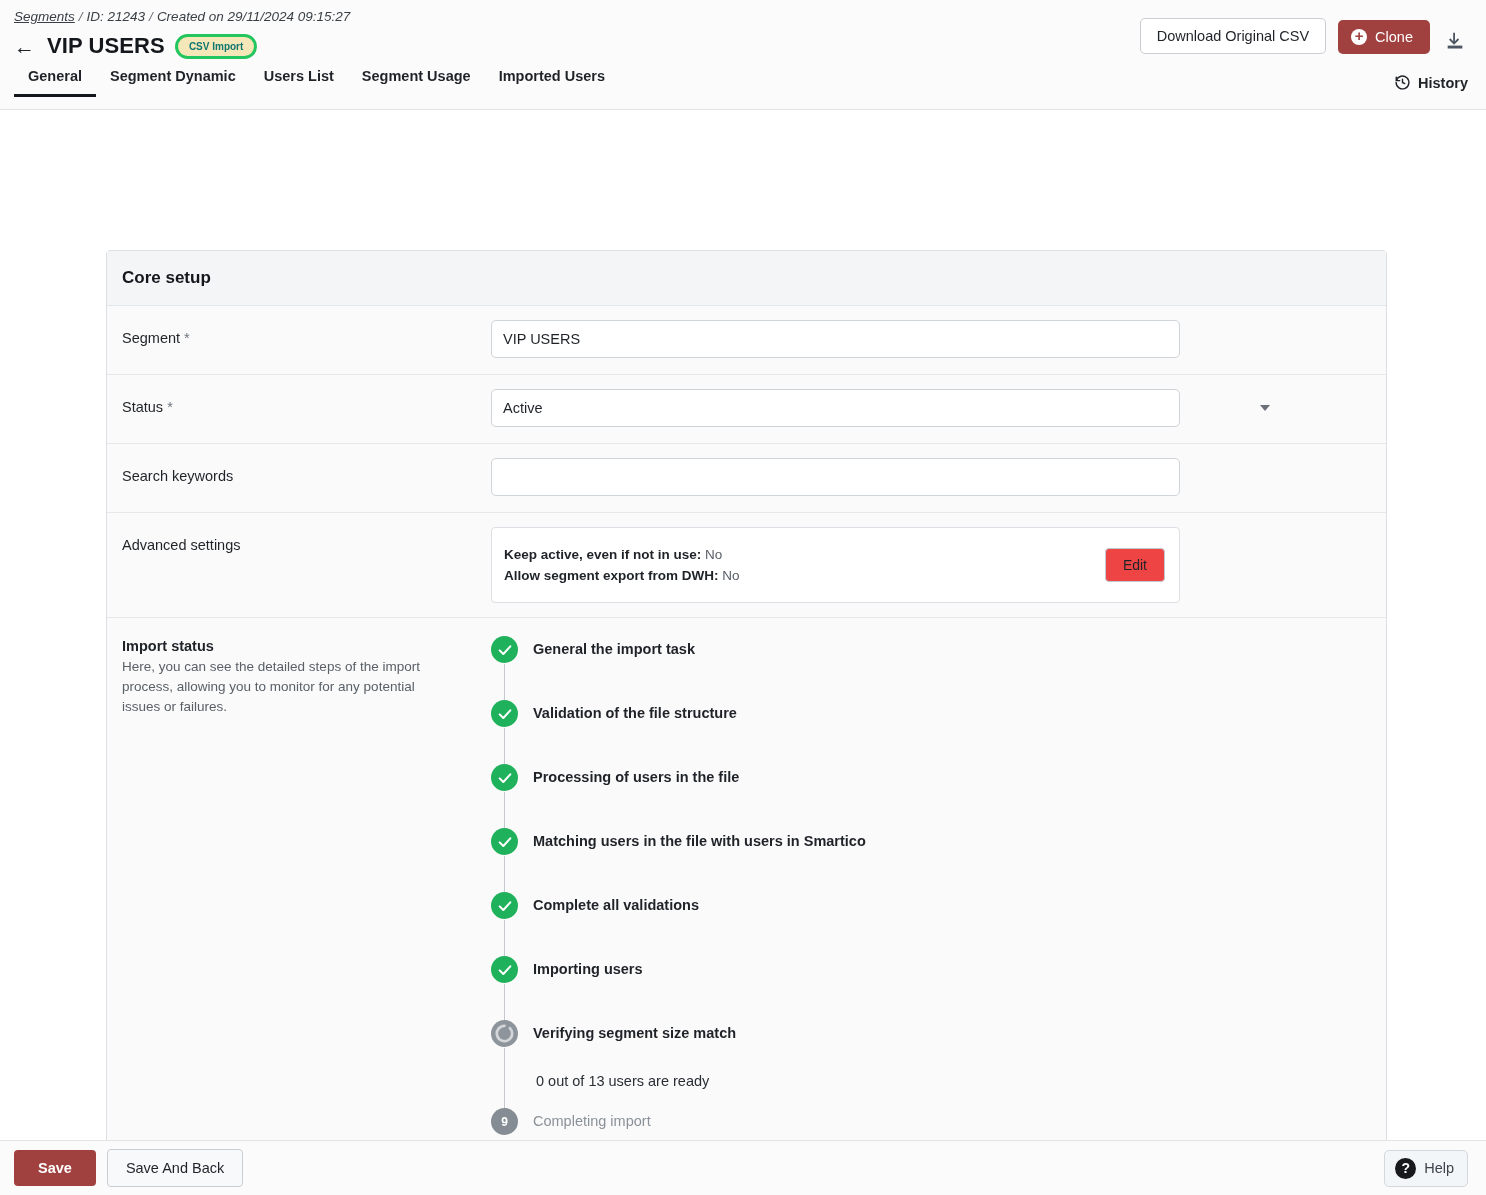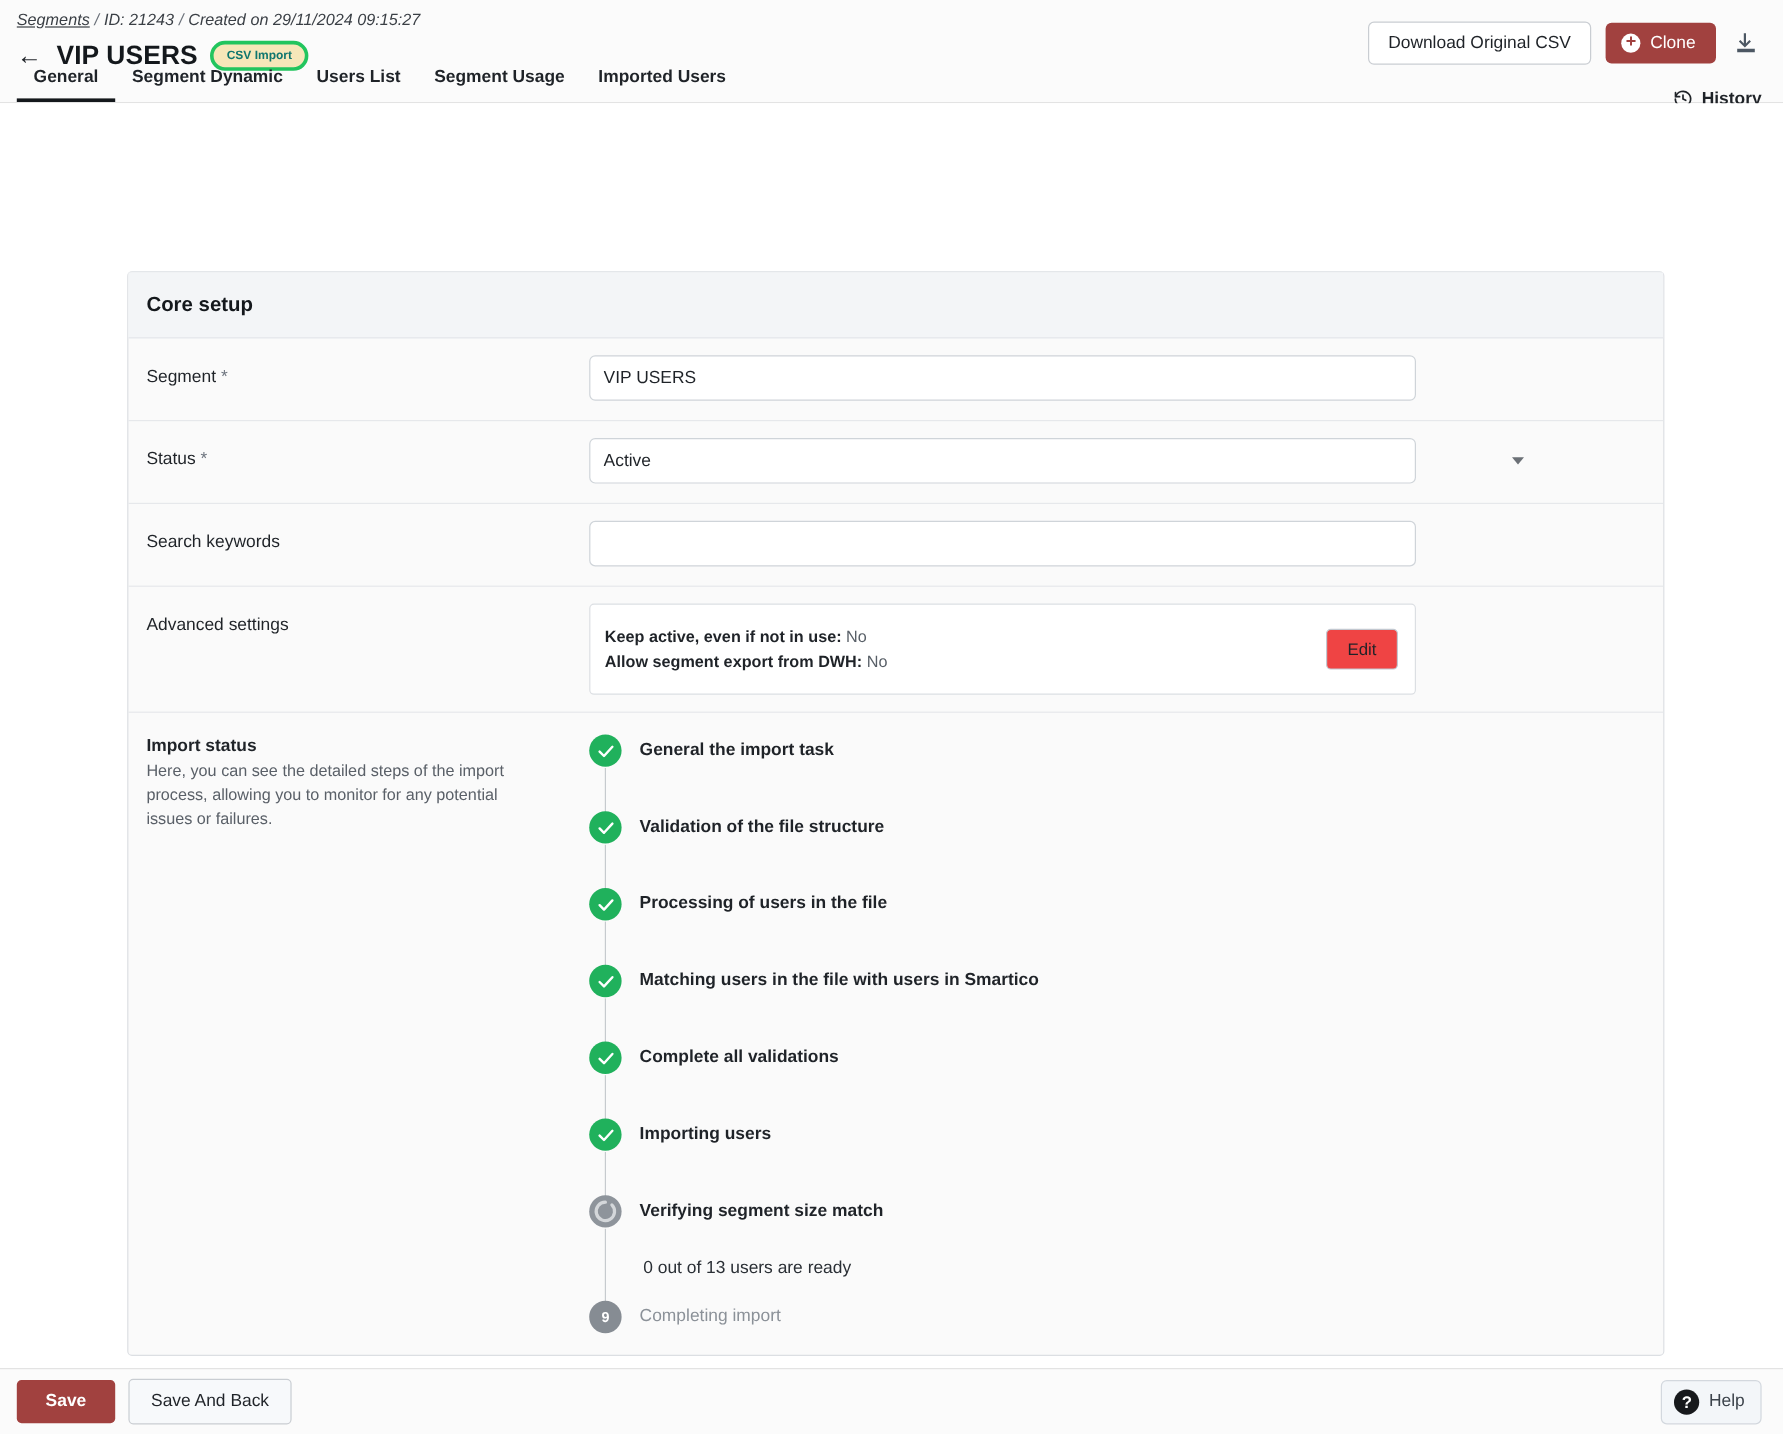--- a/index.html
+++ b/index.html
@@ -10,21 +10,21 @@
     background: #ffffff;
     font-family: "Liberation Sans", sans-serif;
     color: #1f2328;
     overflow: hidden;
     position: relative;
   }
 
   
   .topbar {
     position: relative;
-    height: 86px;
+    height: 110px;
     background: #fbfbfb;
     border-bottom: 1px solid #e3e3e3;
   }
   .breadcrumb {
     position: absolute;
     left: 14px;
     top: 9px;
     font-size: 13.5px;
     font-style: italic;
     color: #3a3f45;
@@ -67,42 +67,42 @@
     font-size: 10px;
     font-weight: 700;
     padding: 4px 11px 4px 11px;
     border-radius: 20px;
     white-space: nowrap;
   }
 
   .tabs {
     position: absolute;
     left: 14px;
-    bottom: 0;
+    bottom: 12px;
     display: flex;
     align-items: flex-end;
     gap: 0;
   }
   .tab {
     font-size: 14.5px;
     font-weight: 700;
     color: #1f2328;
     padding: 7px 14px 10px 14px;
     cursor: pointer;
     white-space: nowrap;
     border-bottom: 3px solid transparent;
   }
   .tab.active { border-bottom: 3px solid #14181c; }
 
   .hdr-actions {
     position: absolute;
     right: 18px;
     top: 18px;
     display: flex;
-    align-items: center;
+    align-items: flex-end;
     gap: 12px;
   }
   .btn-outline {
     background: #ffffff;
     border: 1px solid #c9cdd2;
     border-radius: 5px;
     font-size: 14.5px;
     color: #1f2328;
     padding: 9px 16px;
     cursor: pointer;

